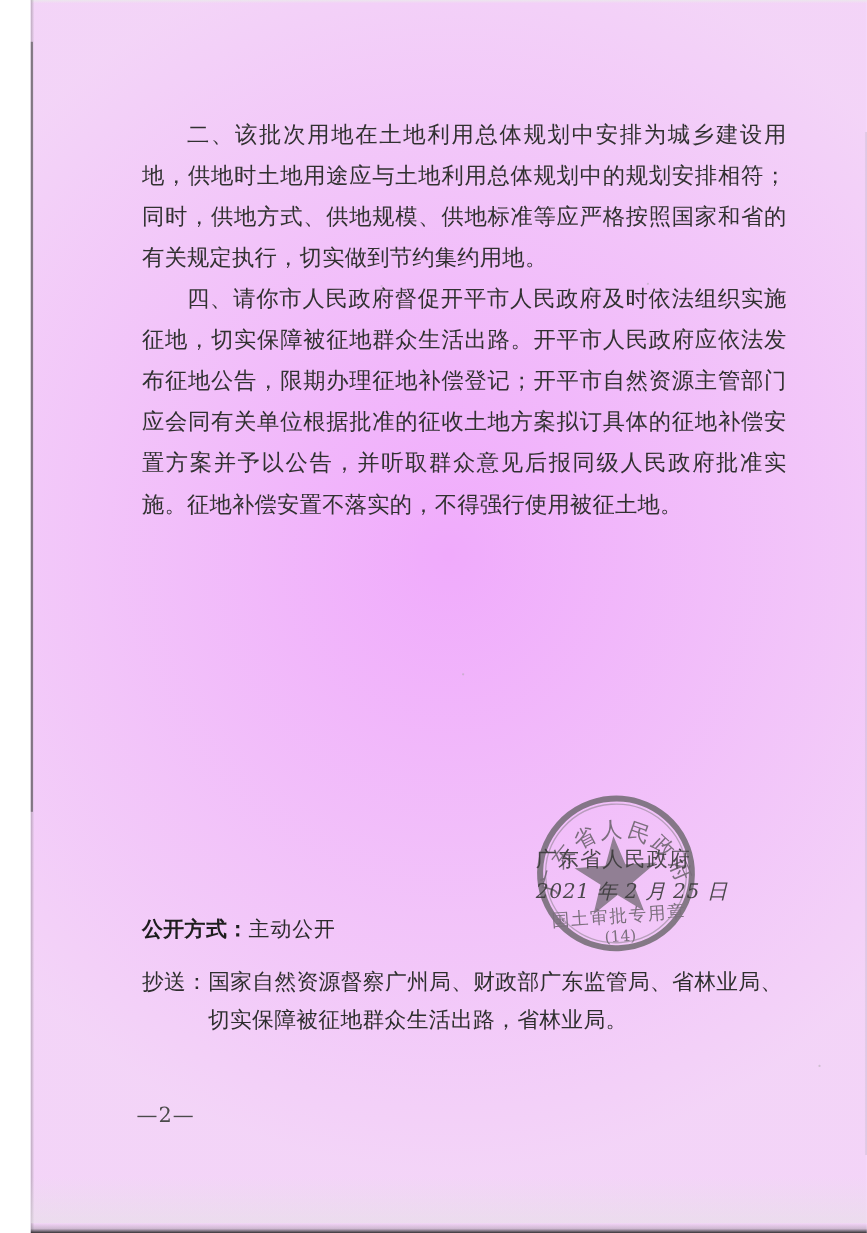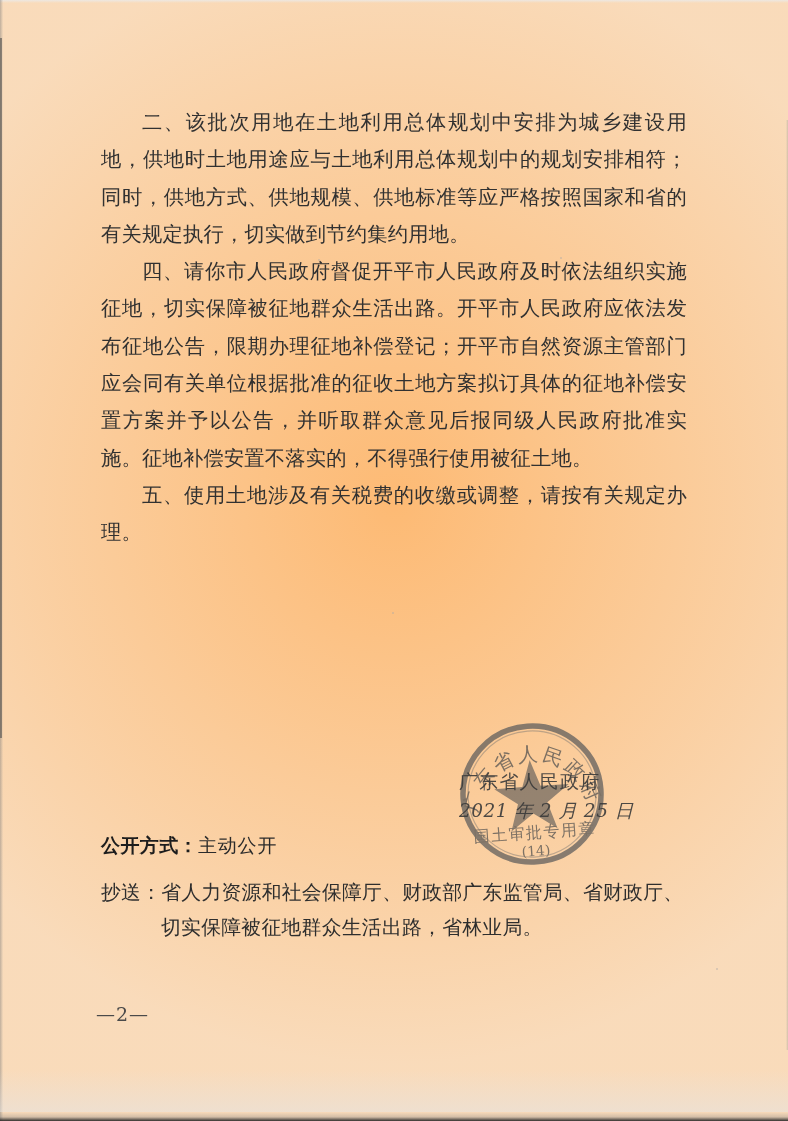--- a/index.html
+++ b/index.html
@@ -13,21 +13,22 @@
     position: relative;
     overflow: hidden;
     font-family: "DejaVu Serif", "Liberation Serif", serif;
     color: #2e2e2e;
   }
 
   
   #page {
     position: absolute;
     inset: 0;
-    background: #fdba74;
+    background: #f0abfc;
+    margin-left: 28px;
   }
   .paper-tint {
     position: absolute;
     inset: 0;
     background:
       radial-gradient(ellipse 70% 50% at 50% 45%, rgba(255,255,255,0) 0%, rgba(246,246,244,0.55) 100%);
     pointer-events: none;
   }
   .edge-left {
     position: absolute;
@@ -190,21 +191,20 @@
   <div class="edge-bottom"></div>
 
   <div class="speckle" style="left:318px;top:259px;width:2px;height:2px;"></div>
   <div class="speckle" style="left:560px;top:257px;width:2px;height:2px;"></div>
   <div class="speckle" style="left:392px;top:612px;width:2px;height:2px;"></div>
   <div class="speckle" style="left:716px;top:968px;width:2px;height:2px;"></div>
 
   <div id="content">
     <p class="para">二、该批次用地在土地利用总体规划中安排为城乡建设用地，供地时土地用途应与土地利用总体规划中的规划安排相符；同时，供地方式、供地规模、供地标准等应严格按照国家和省的有关规定执行，切实做到节约集约用地。</p>
     <p class="para">四、请你市人民政府督促开平市人民政府及时依法组织实施征地，切实保障被征地群众生活出路。开平市人民政府应依法发布征地公告，限期办理征地补偿登记；开平市自然资源主管部门应会同有关单位根据批准的征收土地方案拟订具体的征地补偿安置方案并予以公告，并听取群众意见后报同级人民政府批准实施。征地补偿安置不落实的，不得强行使用被征土地。</p>
-    <p class="para">五、使用土地涉及有关税费的收缴或调整，请按有关规定办理。</p>
   </div>
 
   <div id="seal">
     <svg width="152" height="148" viewBox="0 0 152 148" xmlns="http://www.w3.org/2000/svg">
       <g transform="rotate(-4 76 74)">
         <ellipse cx="76" cy="74" rx="69" ry="68" fill="none" stroke="#5b5b5b" stroke-width="5.5"></ellipse>
         <ellipse cx="76" cy="74" rx="64" ry="63" fill="none" stroke="#6e6e6e" stroke-width="1.2" opacity="0.6"></ellipse>
 
         <polygon points="76,40 85.1,66.4 113.3,66.6 90.7,83.3 99.1,109.9 76,93.6 52.9,109.9 61.3,83.3 38.7,66.6 66.9,66.4" fill="#555555" opacity="0.85"></polygon>
 
@@ -224,18 +224,18 @@
     <div class="sig-date">2021 年 2 月 25 日</div>
   </div>
 
   <div id="disclosure">
     <div class="disclosure-row">
       <span class="disclosure-label">公开方式：</span><span class="disclosure-value">主动公开</span>
     </div>
   </div>
 
   <div id="copyto">
-    <div class="copyto-line"><span>抄送：</span><span>省人力资源和社会保障厅、财政部广东监管局、省财政厅、</span></div>
+    <div class="copyto-line"><span>抄送：</span><span>国家自然资源督察广州局、财政部广东监管局、省林业局、</span></div>
     <div class="copyto-line indented">切实保障被征地群众生活出路，省林业局。</div>
   </div>
 
   <div id="pagenum">—2—</div>
 </div>
 
 </body></html>

